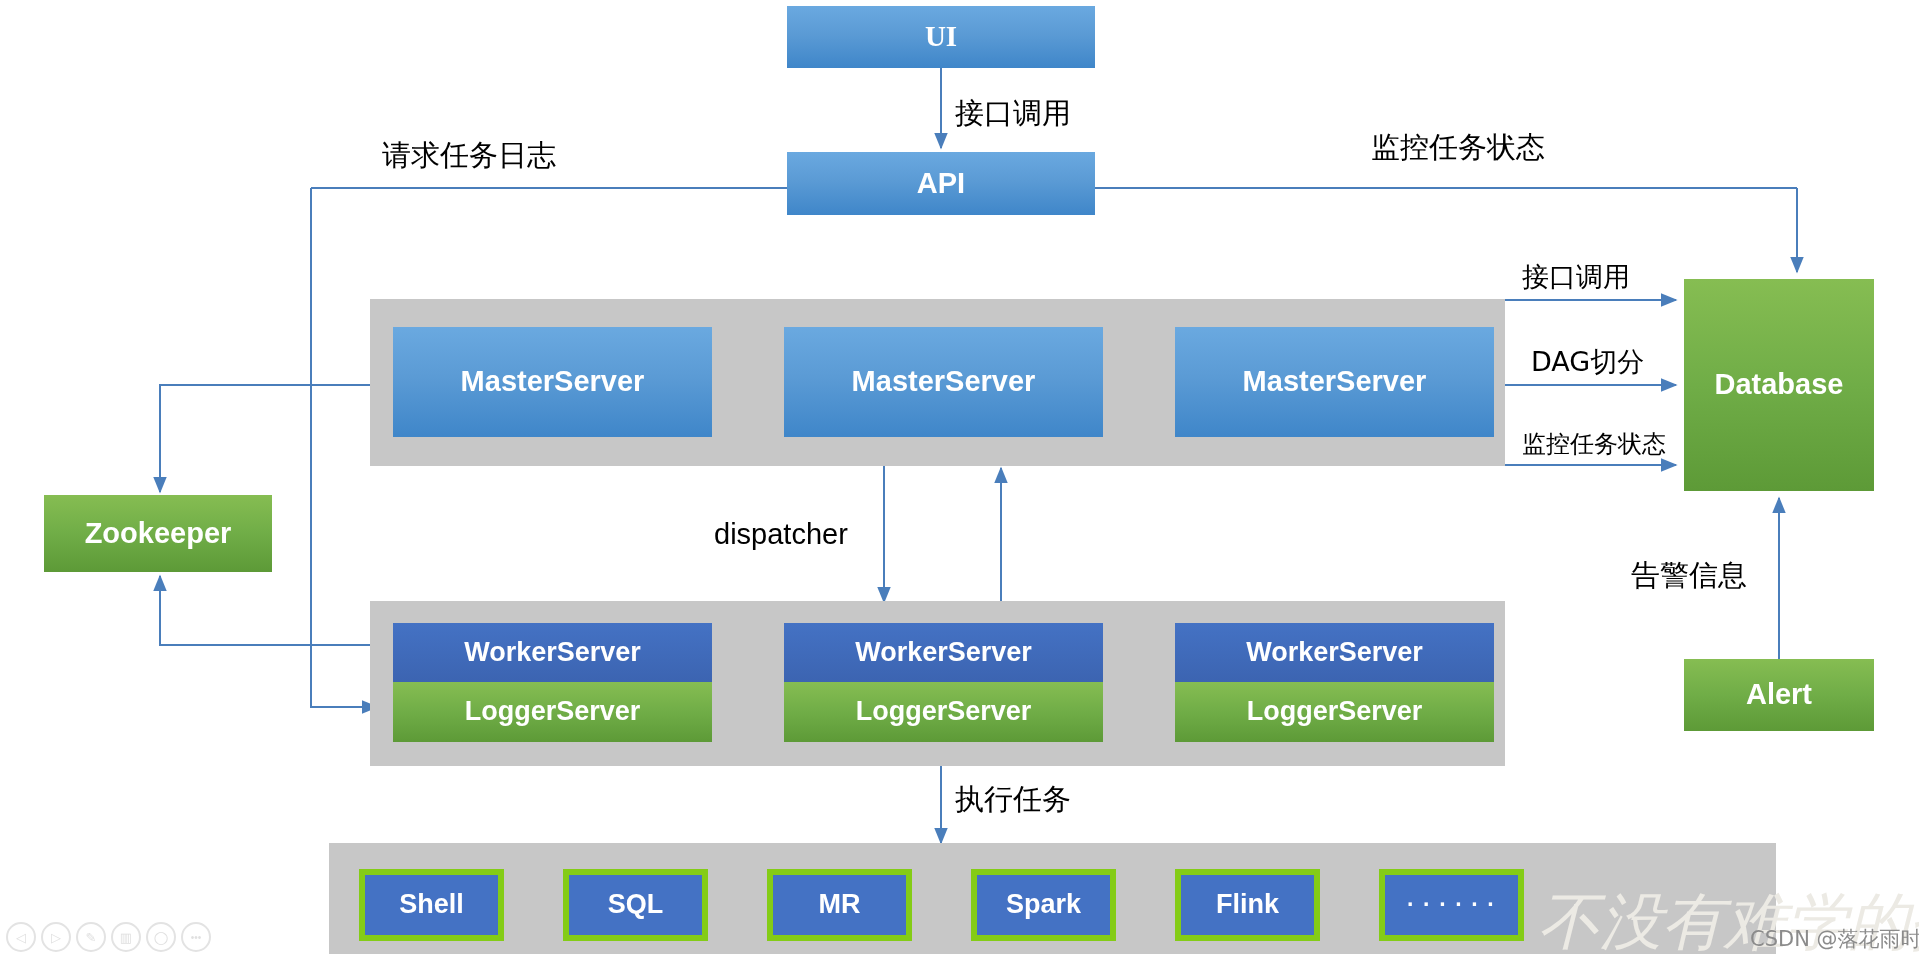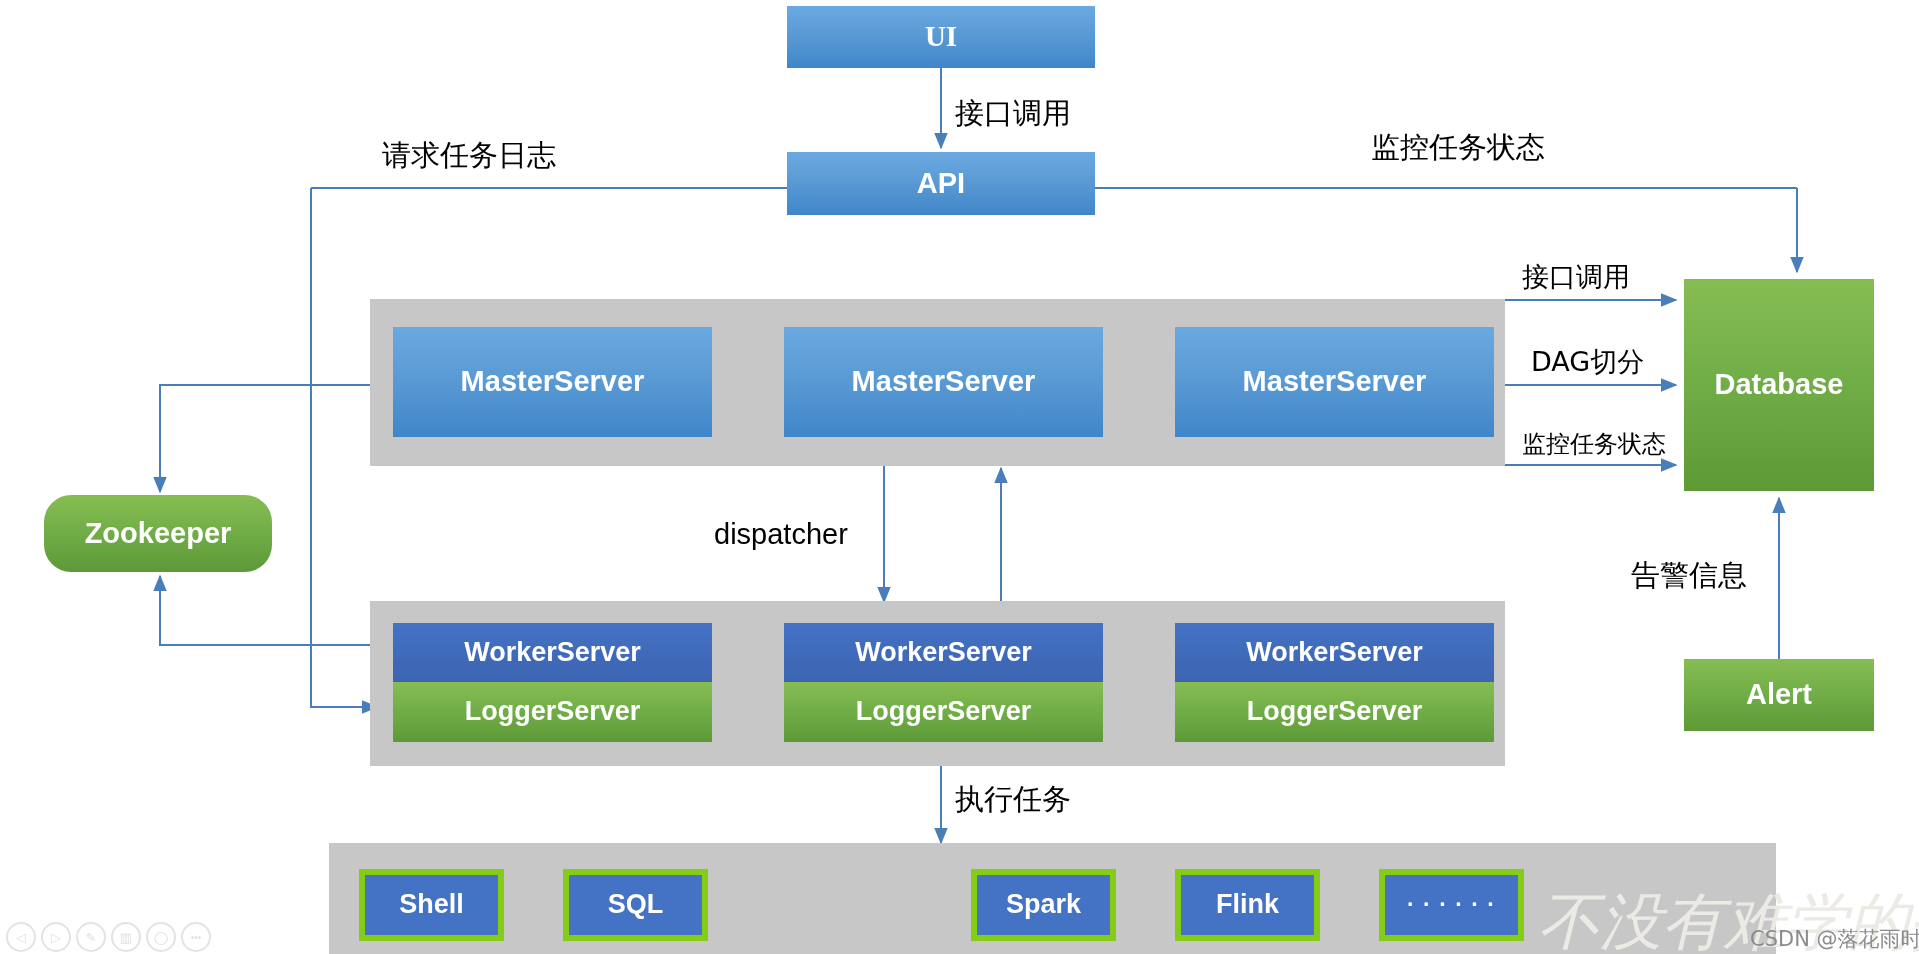--- a/index.html
+++ b/index.html
@@ -75,21 +75,21 @@
   </svg>
 
   <div class="box blue" style="left:787px;top:6px;width:308px;height:62px;font-size:29px;font-family:Liberation Serif, serif;">
     <span>UI</span>
   </div>
 
   <div class="box blue" style="left:787px;top:152px;width:308px;height:63px;font-size:29px;">
     <span>API</span>
   </div>
 
-  <div class="box green" style="left:44px;top:495px;width:228px;height:77px;font-size:29px;border-radius:27px;">
+  <div class="box green" style="left:44px;top:495px;width:228px;height:77px;font-size:29px;">
     <span>Zookeeper</span>
   </div>
 
   <div class="box green" style="left:1684px;top:279px;width:190px;height:212px;font-size:29px;">
     <span>Database</span>
   </div>
 
   <div class="box green" style="left:1684px;top:659px;width:190px;height:72px;font-size:29px;">
     <span>Alert</span>
   </div>
@@ -128,20 +128,23 @@
   </div>
 
   <div class="group" style="left:329px;top:843px;width:1447px;height:111px;">
   </div>
   <div class="box taskbox" style="left:359px;top:869px;width:145px;height:72px;font-size:27px;">
     <span>Shell</span>
   </div>
   <div class="box taskbox" style="left:563px;top:869px;width:145px;height:72px;font-size:27px;">
     <span>SQL</span>
   </div>
+  <div class="box taskbox" style="left:767px;top:869px;width:145px;height:72px;font-size:27px;">
+    <span>MR</span>
+  </div>
   <div class="box taskbox" style="left:971px;top:869px;width:145px;height:72px;font-size:27px;">
     <span>Spark</span>
   </div>
   <div class="box taskbox" style="left:1175px;top:869px;width:145px;height:72px;font-size:27px;text-align:right;">
     <span>Flink</span>
   </div>
   <div class="box taskbox" style="left:1379px;top:869px;width:145px;height:72px;font-size:23px;letter-spacing:1px;">
     <span>· · · · · ·</span>
   </div>
 

